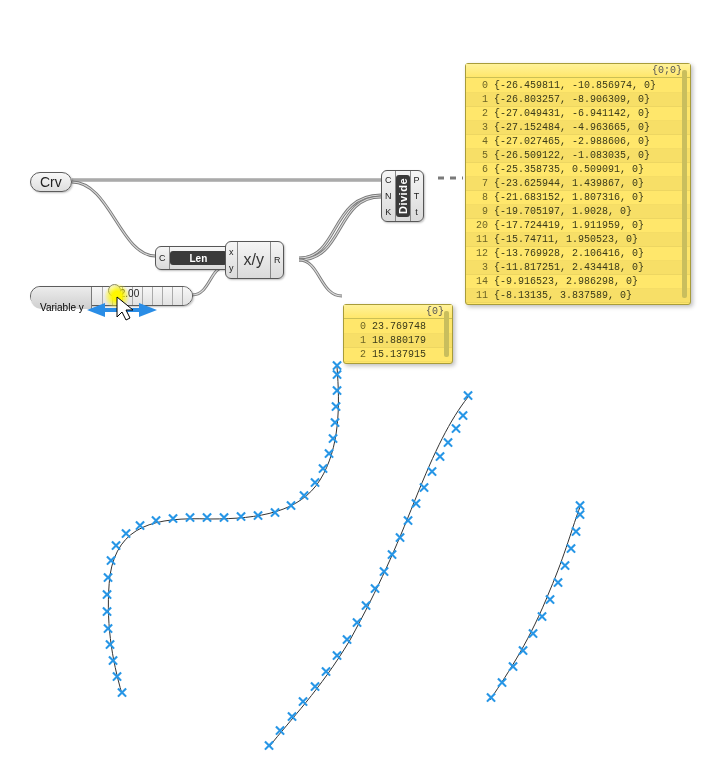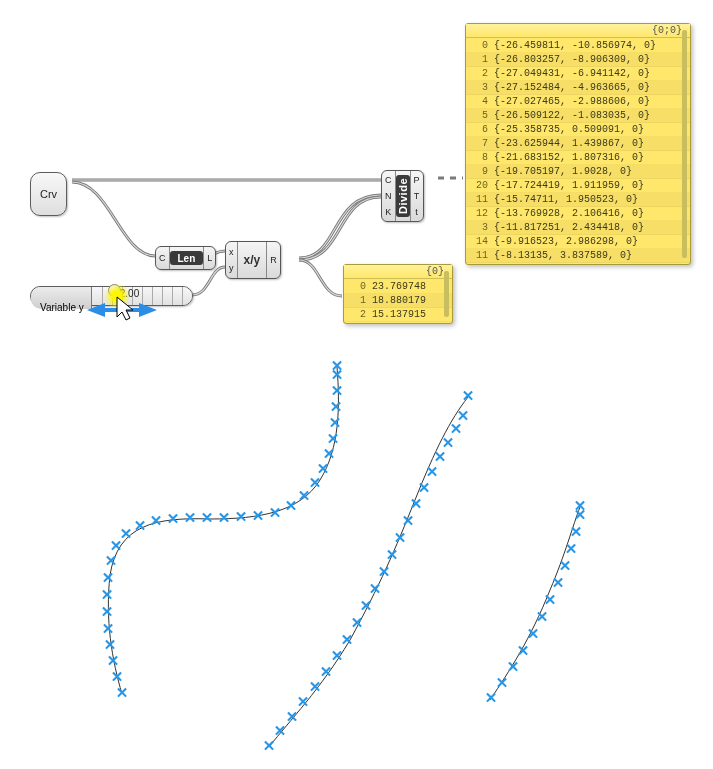--- a/index.html
+++ b/index.html
@@ -73,33 +73,32 @@
     writing-mode: vertical-rl;
     transform: rotate(180deg);
     font-size: 11px;
     font-weight: bold;
     letter-spacing: 0.5px;
   }
   .hlabel {
     display: flex;
     align-items: center;
     justify-content: center;
-    font-size: 12px;
+    font-size: 16px;
     padding: 2px 6px;
     color: #333;
-    font-weight: bold;
   }
   .capsule {
     position: absolute;
     border: 1px solid #5c5c5c;
     border-radius: 10px;
     background: linear-gradient(#f8f8f8,#dedede);
     box-shadow: 1px 1px 2px rgba(0,0,0,0.25);
-    padding: 15px 9px;
-    font-size: 11px;
+    padding: 1px 9px;
+    font-size: 14px;
     color: #222;
   }
   
   .slider {
     position: absolute;
     display: flex;
     border: 1px solid #5c5c5c;
     border-radius: 10px;
     background: linear-gradient(#f5f5f5,#dadada);
     box-shadow: 1px 1px 2px rgba(0,0,0,0.25);
@@ -144,20 +143,21 @@
   }
   
   .panel {
     position: absolute;
     background: #ffe76b;
     border: 1px solid #a89c3a;
     border-radius: 3px;
     box-shadow: 2px 2px 4px rgba(0,0,0,0.25);
     font-family: "Courier New", monospace;
     font-size: 10px;
+    margin-top: 40px;
   }
   .panel .panel-header {
     text-align: right;
     padding: 1px 8px 1px 4px;
     color: #555;
     font-size: 10px;
     background: linear-gradient(#fff29a,#ffe76b);
     border-bottom: 1px solid #cbbf55;
   }
   .panel .panel-body {
@@ -234,21 +234,21 @@
 </svg>
 
 <div class="capsule" style="left:30px; top:172px;">
   <span>Crv</span>
 </div>
 
 <div class="comp" style="left:155px; top:246px; height:22px;">
   <div class="port-col left">
       <div class="port">C</div>
     </div>
-  <div class="vert-label dark" style="padding:2px 8px;">
+  <div class="vert-label dark" style="padding:2px 20px;">
       <span style="font-size:10px;font-weight:bold;color:#fff">Len</span>
     </div>
   <div class="port-col right">
       <div class="port">L</div>
     </div>
 </div>
 
 <div class="comp" style="left:225px; top:241px; height:36px;">
   <div class="port-col left">
     <div class="port">x</div>

